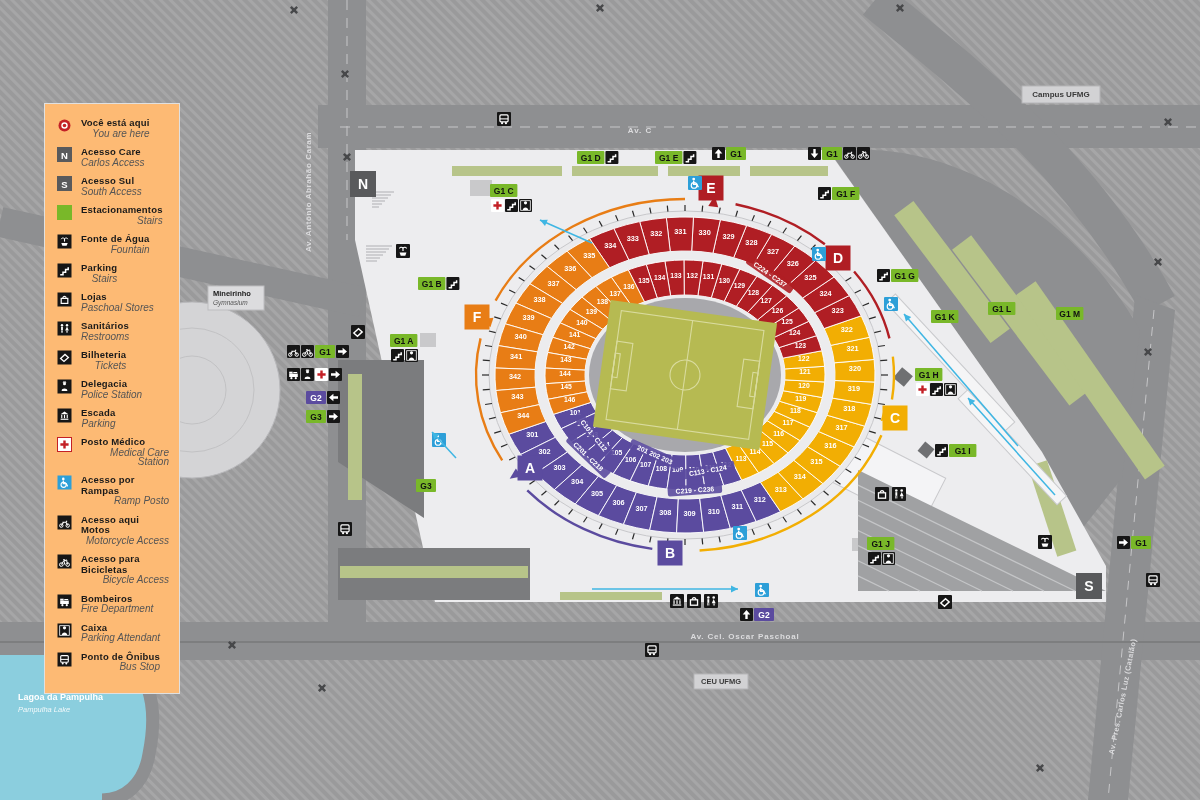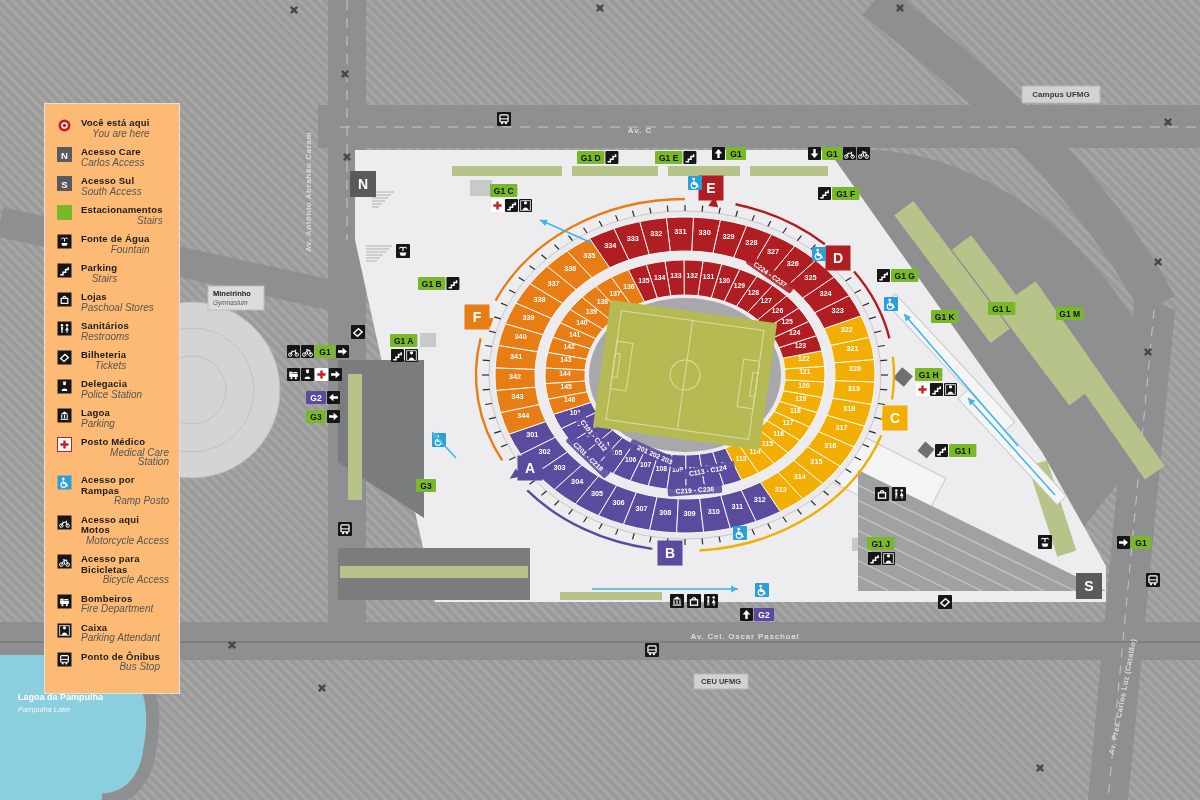--- a/index.html
+++ b/index.html
@@ -1000,21 +1000,21 @@
           <div class="ll">Delegacia</div>
     <div class="ls">Police Station</div>
         </div>
       </div>
       <div class="li">
         <span class="lic"><svg width="15" height="15" viewBox="0 0 15 15">
             <rect x="0.5" y="0.5" width="14" height="14" fill="#161616"></rect>
             <use href="#ic-museum" x="1" y="1" width="13" height="13"></use>
           </svg></span>
     <div>
-          <div class="ll">Lagoa</div>
+          <div class="ll">Escada</div>
     <div class="ls">Parking</div>
         </div>
       </div>
       <div class="li">
         <span class="lic"><svg width="15" height="15" viewBox="0 0 15 15">
             <rect x="0.5" y="0.5" width="14" height="14" fill="#fff" stroke="#c32026" stroke-width="1"></rect>
             <use href="#ic-medical" x="1" y="1" width="13" height="13"></use>
           </svg></span>
     <div>
           <div class="ll">Posto Médico</div>

